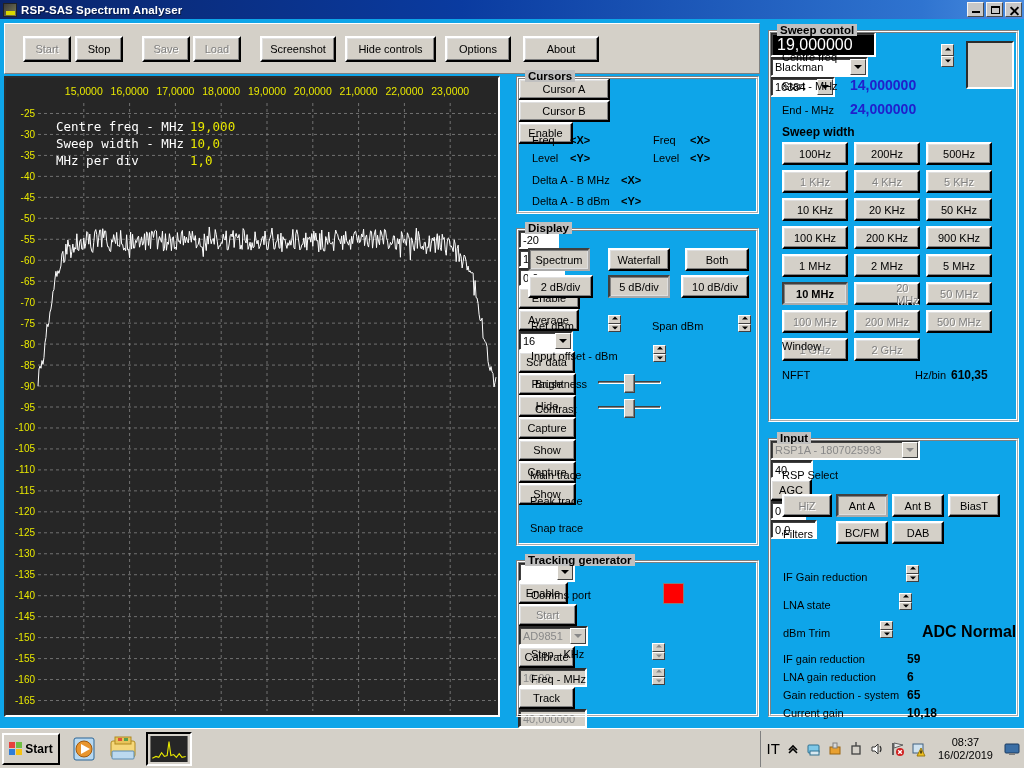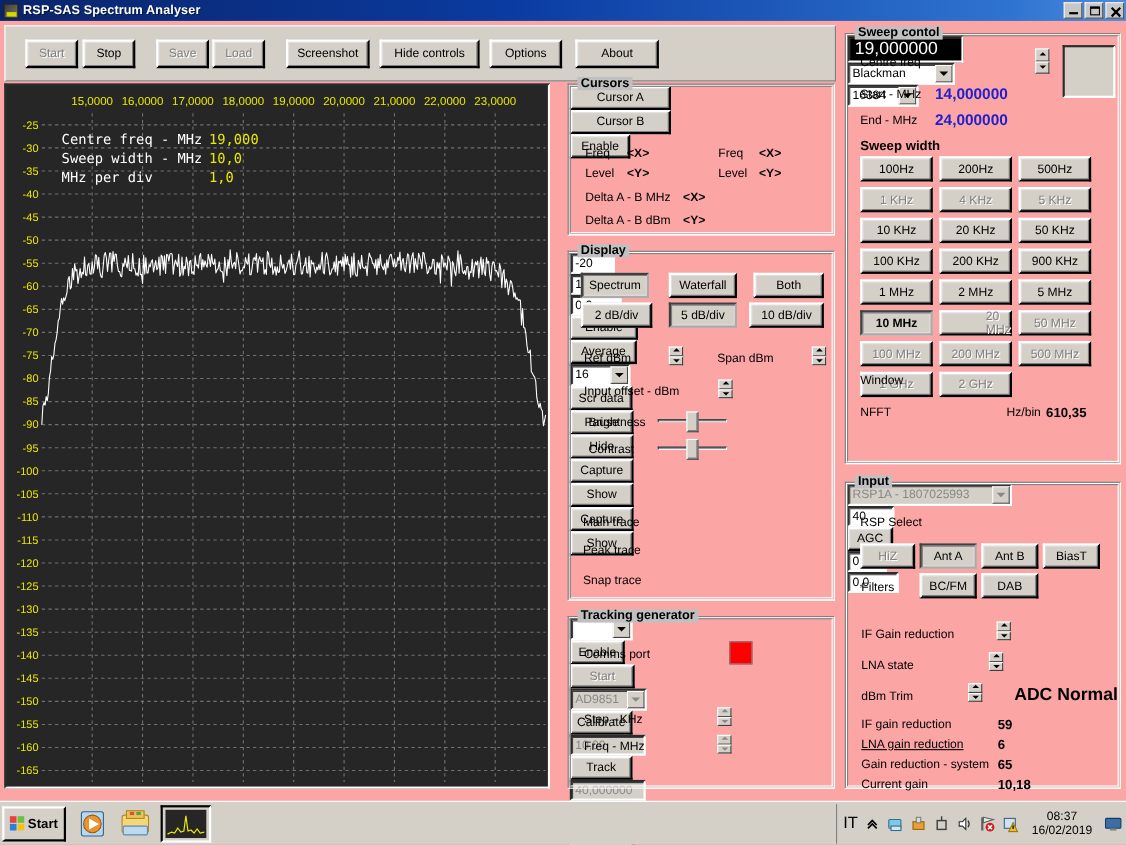--- a/index.html
+++ b/index.html
@@ -7,21 +7,21 @@
     margin: 0; padding: 0;
     width: 1024px; height: 768px;
     overflow: hidden;
     font-family: "Liberation Sans", sans-serif;
     font-size: 11px;
     background: #0b0b0b;
   }
   #app {
     position: absolute; left: 0; top: 0;
     width: 1024px; height: 768px;
-    background: #fca5a5;
+    background: #0ea5e9;
   }
 
   
   #titlebar {
     position: absolute; left: 0; top: 0; width: 1024px; height: 19px;
     background: linear-gradient(to right, #0a246a 0%, #0a3ba0 45%, #2f74d0 90%, #4a8ce0 100%);
     display: flex; align-items: center;
   }
   #title-icon {
     width: 14px; height: 14px; margin-left: 3px; margin-right: 4px;
@@ -559,21 +559,21 @@
     <div class="field" style="left:78px;top:180px;width:47px;height:19px">0,0</div>
     <div class="spin" style="position:absolute;left:110px;top:181px;height:17px">
         <div class="up"></div>
         <div class="dn"></div>
       </div>
     <div class="lbl b" style="left:152px;top:183px;font-size:16px">ADC Normal</div>
 
     <div id="input-readouts">
         <div class="lbl" style="left: 13px; top: 213px;">IF gain reduction</div>
         <div class="lbl b" style="left: 137px; top: 212px; font-size: 12px;">59</div>
-        <div class="lbl" style="left: 13px; top: 231px; text-decoration: underline;">LNA gain reduction</div>
+        <div class="lbl" style="left: 13px; top: 231px;">LNA gain reduction</div>
         <div class="lbl b" style="left: 137px; top: 230px; font-size: 12px;">6</div>
         <div class="lbl" style="left: 13px; top: 249px;">Gain reduction - system</div>
         <div class="lbl b" style="left: 137px; top: 248px; font-size: 12px;">65</div>
         <div class="lbl" style="left: 13px; top: 267px;">Current gain</div>
         <div class="lbl b" style="left: 137px; top: 266px; font-size: 12px;">10,18</div>
       </div>
   </div>
 
   <div id="taskbar">
     <div id="start-button">

